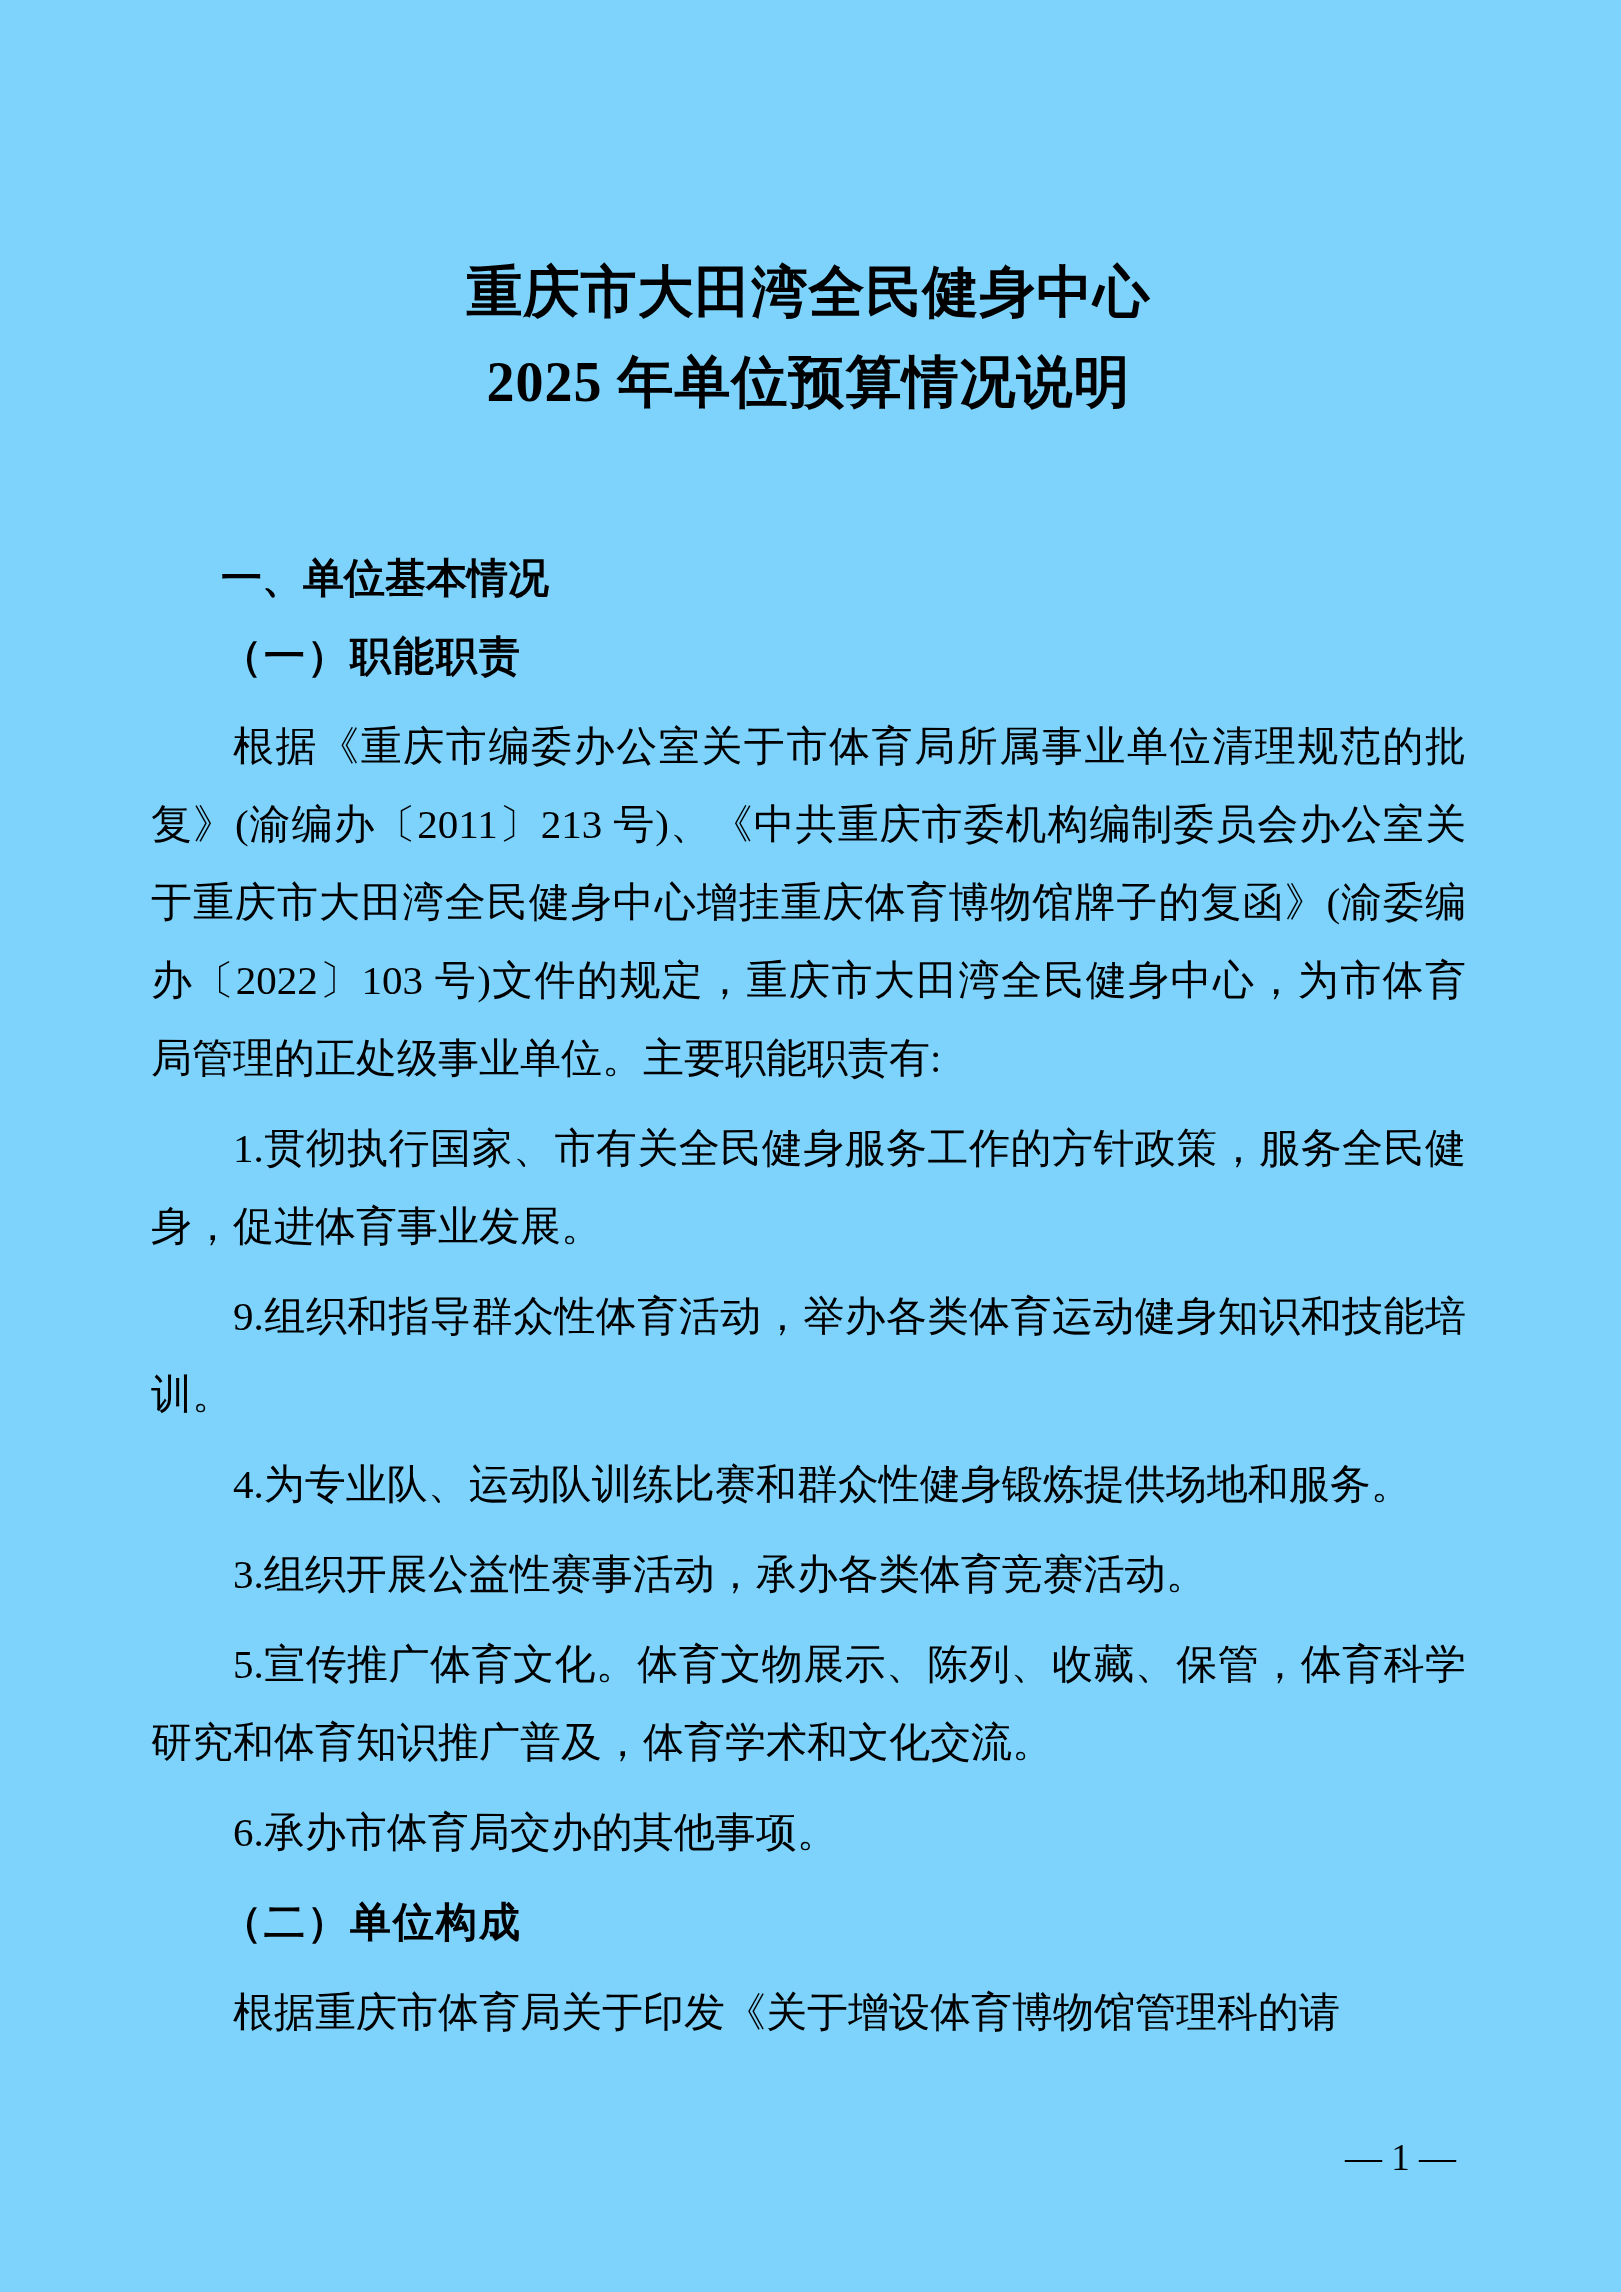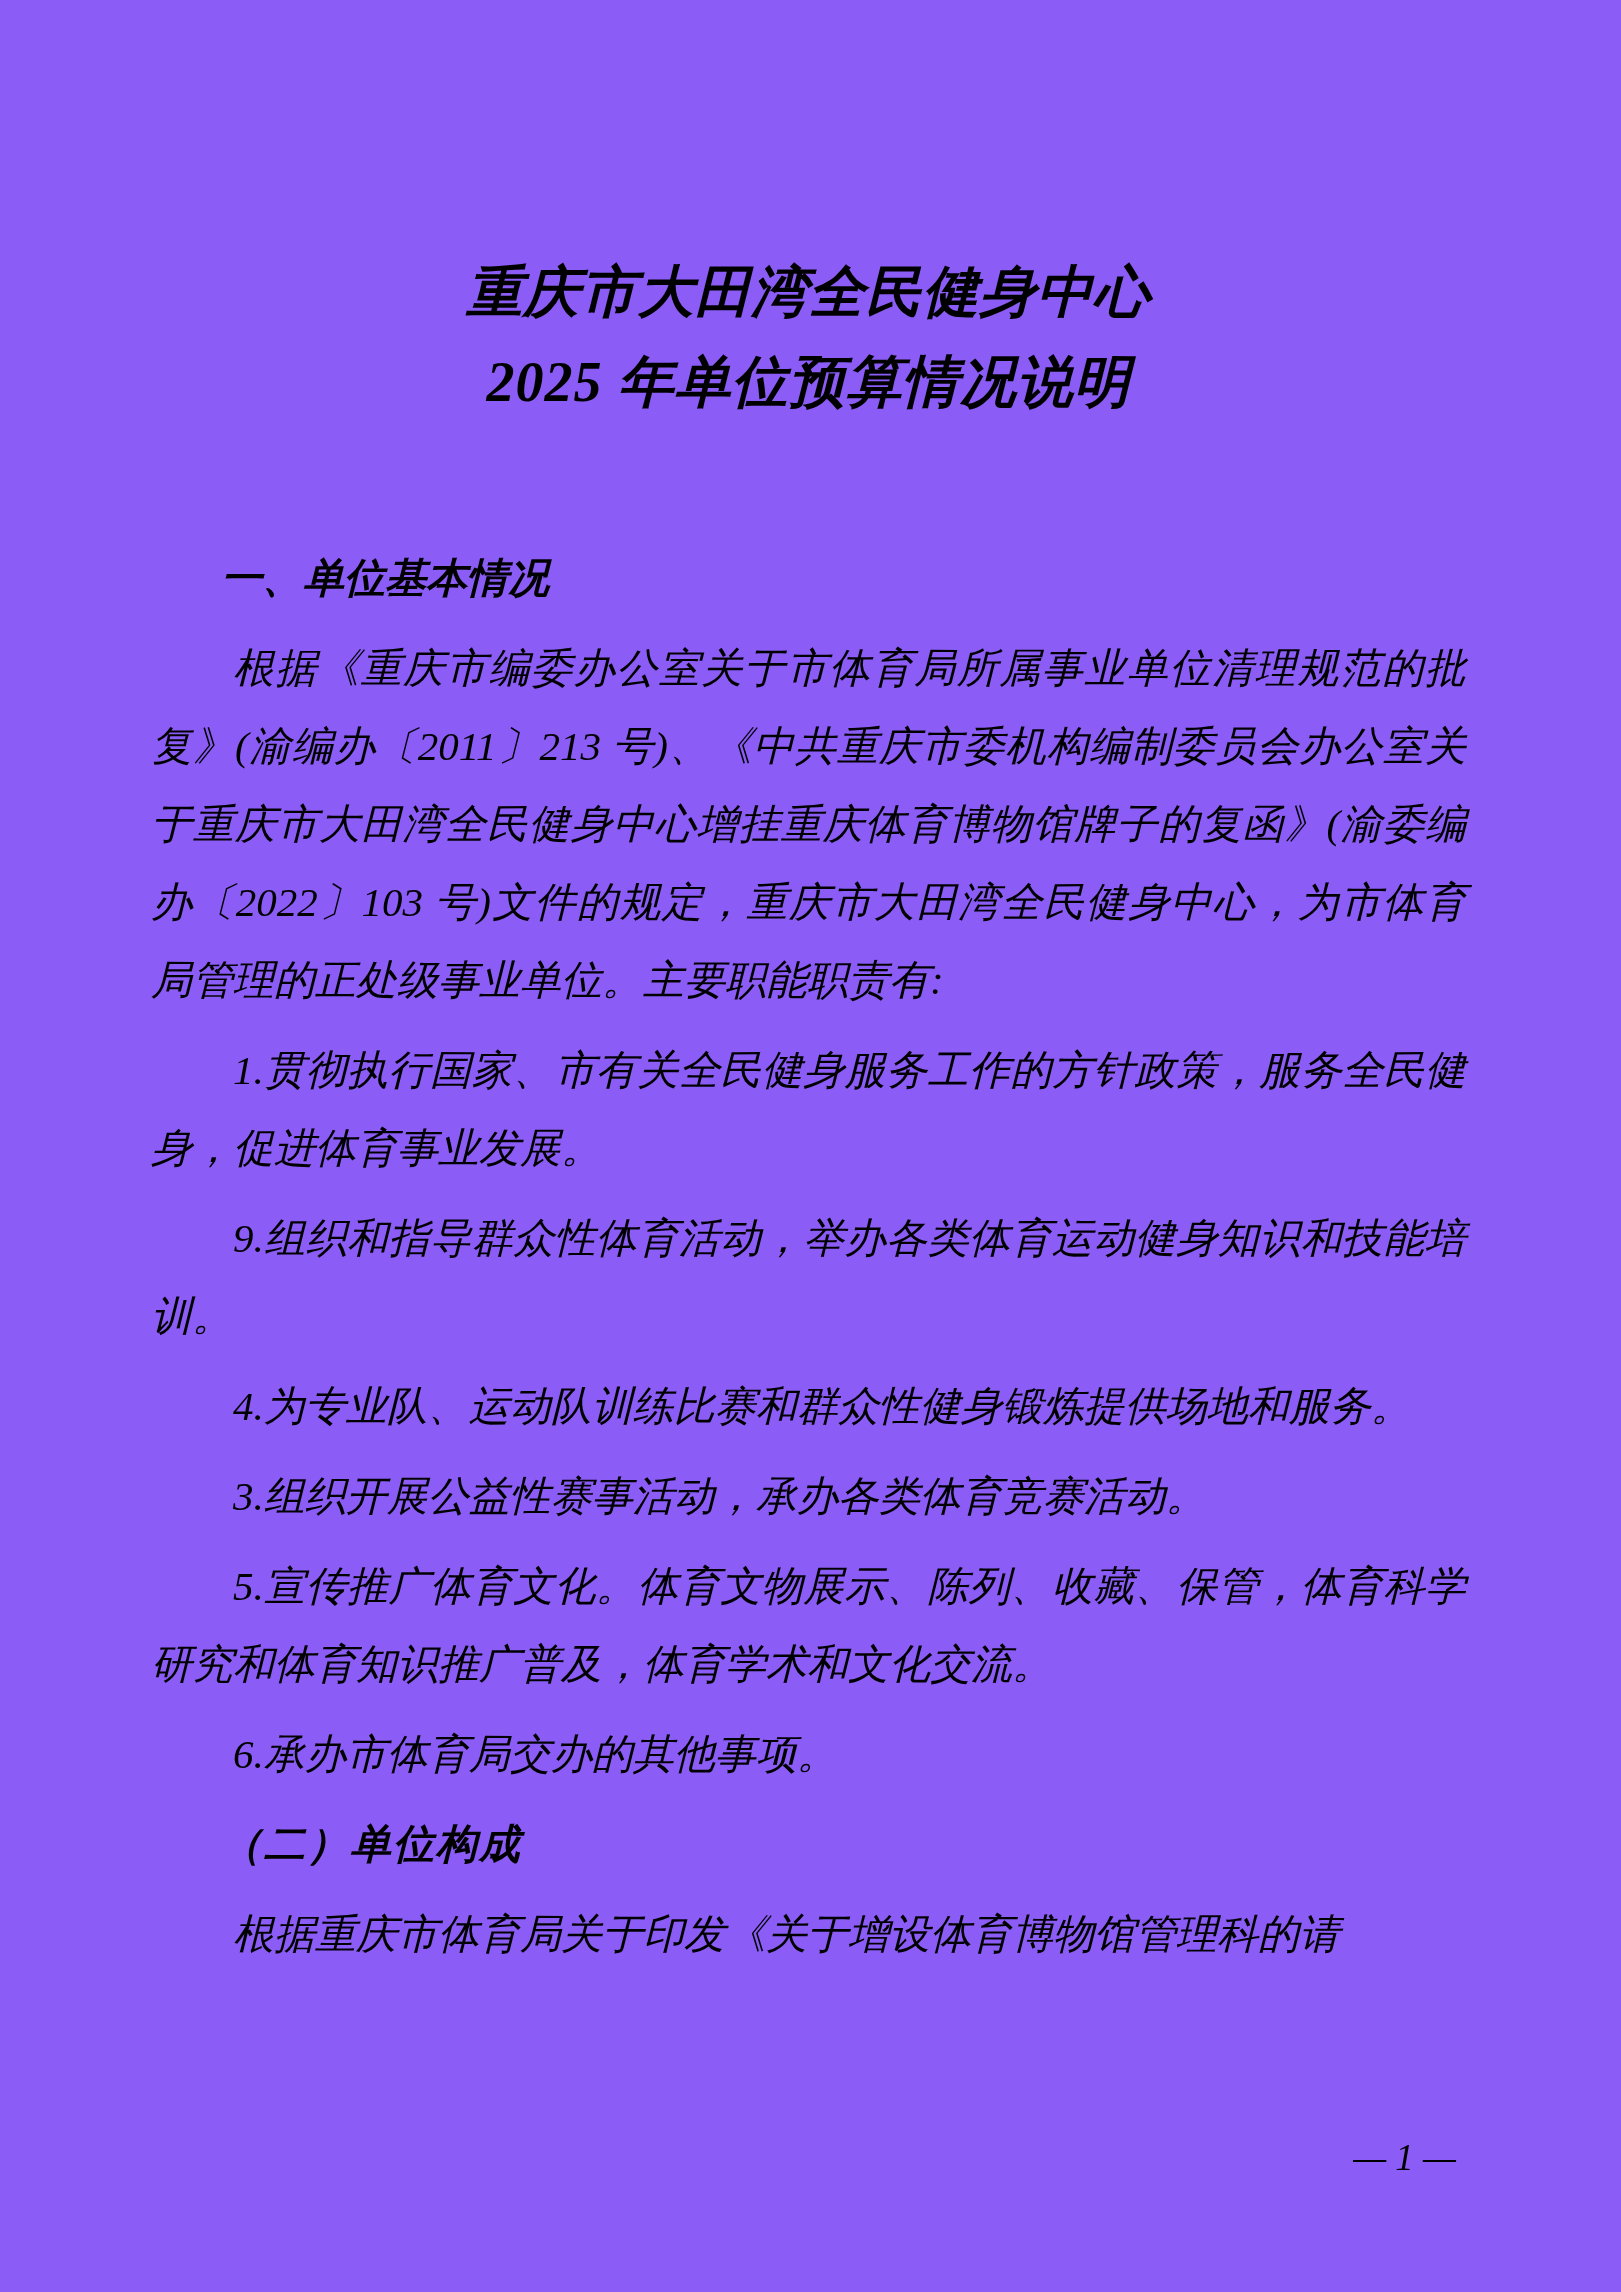--- a/index.html
+++ b/index.html
@@ -5,27 +5,26 @@
   html, body {
     margin: 0;
     padding: 0;
     background: #ffffff;
   }
   .page {
     position: relative;
     width: 1621px;
     height: 2293px;
     margin: 0 auto;
-    background: #8b5cf6;
+    background: #7dd3fc;
     color: #000000;
     box-sizing: border-box;
     padding: 247px 143px 0 139px;
     font-family: "Liberation Serif", "DejaVu Serif", serif;
     overflow: hidden;
-    font-style: italic;
   }
   .doc-title {
     text-align: center;
     font-weight: bold;
     font-size: 56px;
     line-height: 90px;
     font-family: "Liberation Serif", "DejaVu Serif", serif;
     letter-spacing: 1px;
   }
   .section-heading {
@@ -66,20 +65,21 @@
 
 <div class="page">
 
   <div class="doc-title">
     <div>重庆市大田湾全民健身中心</div>
     <div>2025 年单位预算情况说明</div>
   </div>
 
   <div class="section-heading">一、单位基本情况</div>
 
+  <div class="sub-heading">（一）职能职责</div>
 
   <p class="body-para">根据《重庆市编委办公室关于市体育局所属事业单位清理规范的批复》(渝编办〔2011〕213 号)、《中共重庆市委机构编制委员会办公室关于重庆市大田湾全民健身中心增挂重庆体育博物馆牌子的复函》(渝委编办〔2022〕103 号)文件的规定，重庆市大田湾全民健身中心，为市体育局管理的正处级事业单位。主要职能职责有:</p>
 
   <p class="body-para">1.贯彻执行国家、市有关全民健身服务工作的方针政策，服务全民健身，促进体育事业发展。</p>
   <p class="body-para">9.组织和指导群众性体育活动，举办各类体育运动健身知识和技能培训。</p>
   <p class="body-para">4.为专业队、运动队训练比赛和群众性健身锻炼提供场地和服务。</p>
   <p class="body-para">3.组织开展公益性赛事活动，承办各类体育竞赛活动。</p>
   <p class="body-para">5.宣传推广体育文化。体育文物展示、陈列、收藏、保管，体育科学研究和体育知识推广普及，体育学术和文化交流。</p>
   <p class="body-para">6.承办市体育局交办的其他事项。</p>
 

